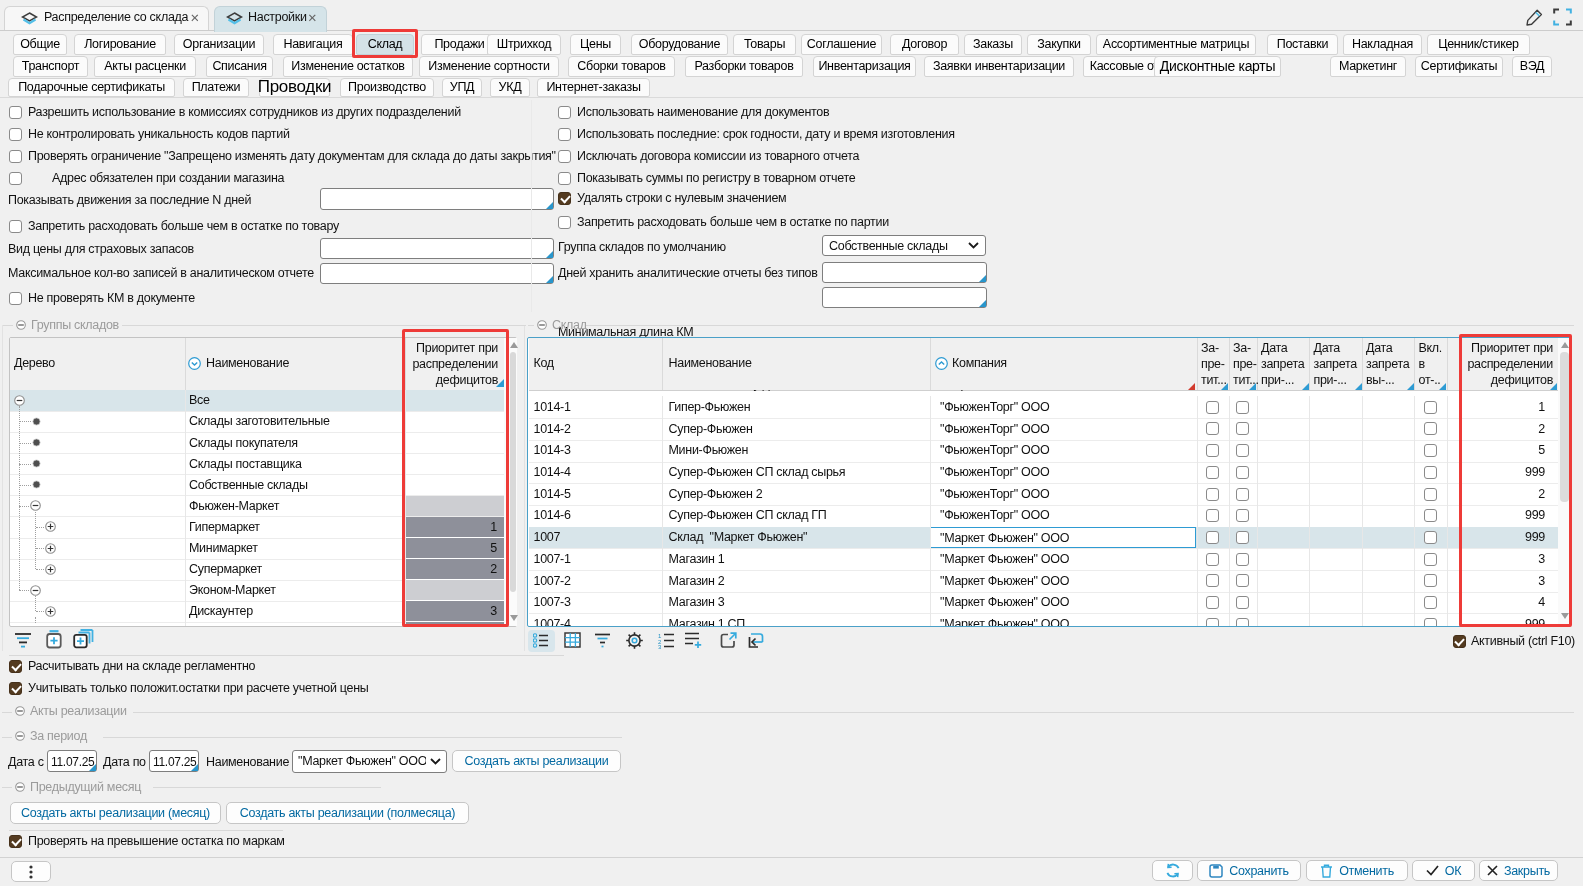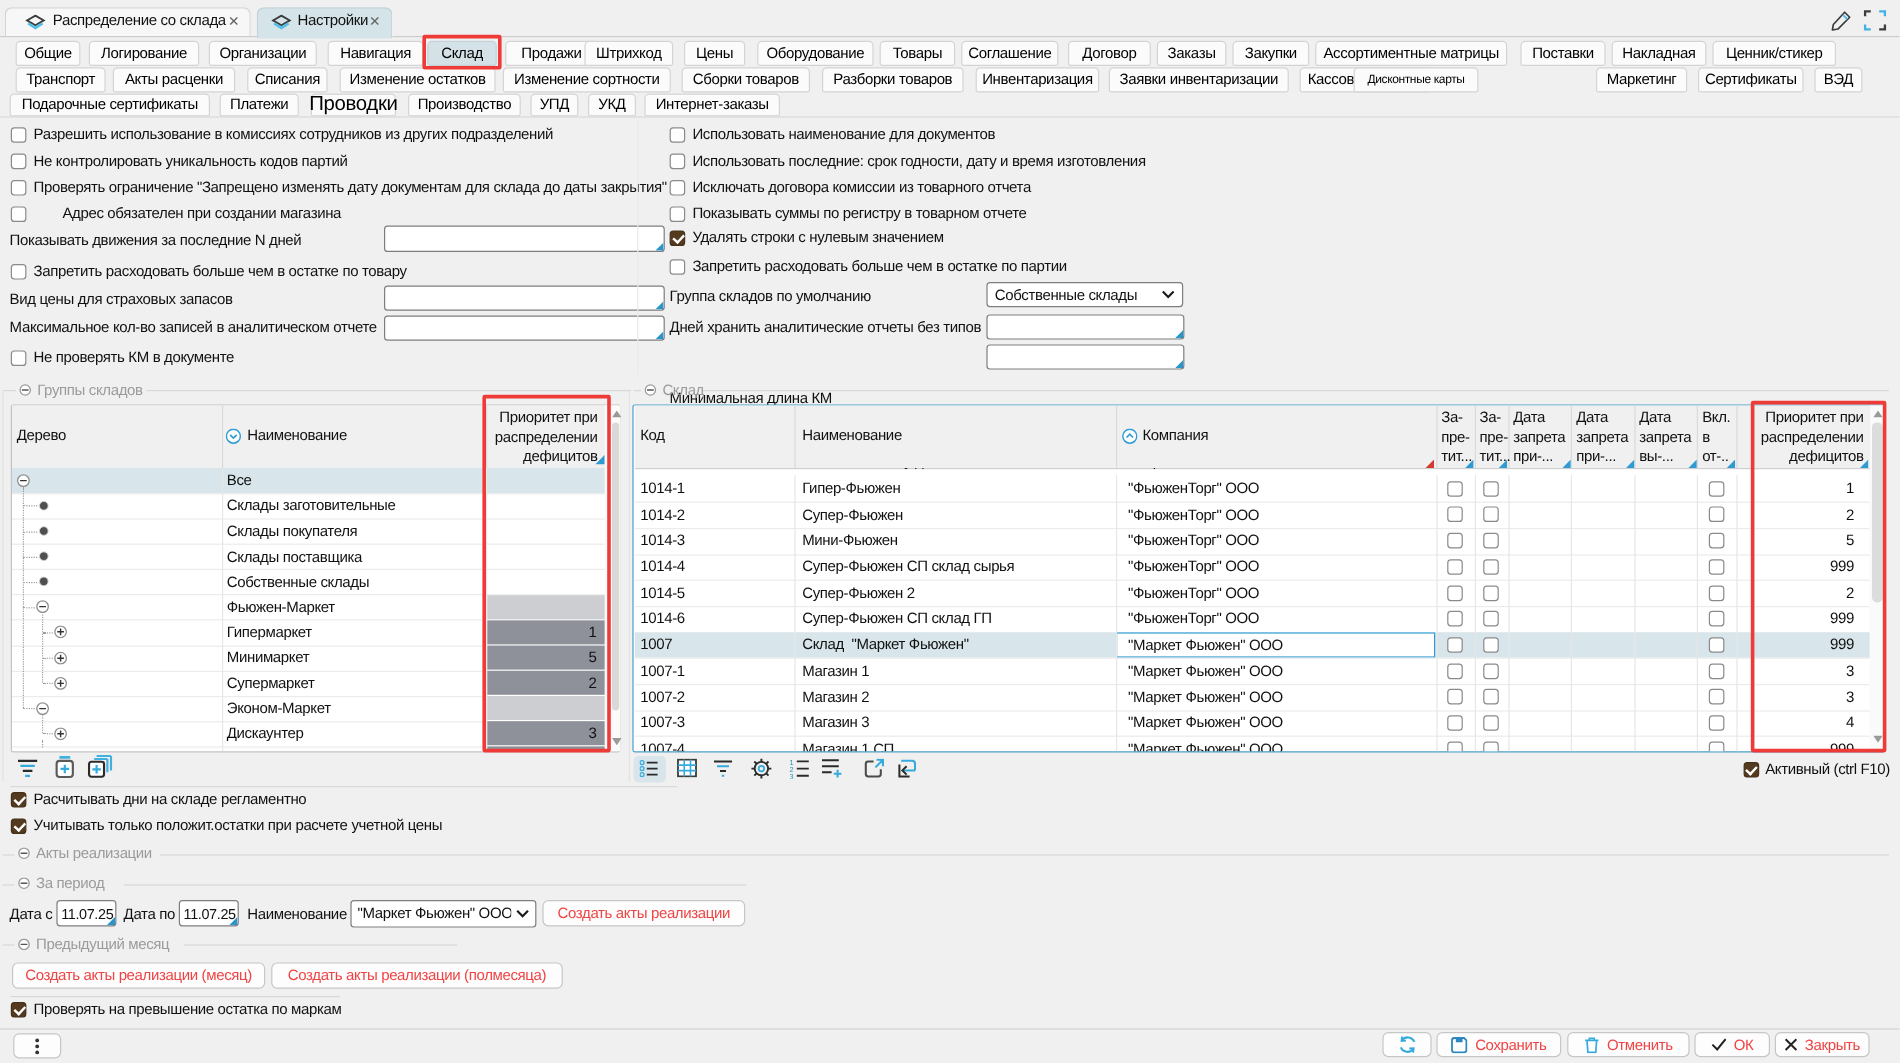--- a/index.html
+++ b/index.html
@@ -14,21 +14,21 @@
 .cb.on:after{content:"";position:absolute;left:1.8px;top:2.2px;width:7.2px;height:4px;
 border-left:2px solid #fff;border-bottom:2px solid #fff;transform:rotate(-47deg)}
 .lbl{position:absolute;white-space:nowrap}
 .inp{position:absolute;background:#fff;border:1px solid #7e7e7e;border-radius:3px}
 .inp:after{content:"";position:absolute;right:0;bottom:0;width:7px;height:7px;
 background:#2896cc;clip-path:polygon(100% 0,100% 100%,0 100%)}
 .drop{position:absolute;background:#fff;border:1px solid #7e7e7e;border-radius:3px;display:flex;align-items:center}
 .drop span{white-space:nowrap;overflow:hidden}
 .chev{margin-left:auto}
 .btn{position:absolute;background:#fdfdfd;border:1px solid #c6c6c6;border-radius:5px;
-display:flex;align-items:center;justify-content:center;white-space:nowrap;color:#ef4444}
+display:flex;align-items:center;justify-content:center;white-space:nowrap;color:#0369a1}
 .red{position:absolute;border:3.2px solid #ee3b38;border-radius:2px;z-index:50}
 svg{display:block}
 .hdrtxt{position:absolute;line-height:16px;white-space:nowrap}
 .num{position:absolute;text-align:right;white-space:nowrap}
 .rowline{position:absolute;background:#ececec;height:1px}
 </style></head><body>
 
 <div class="ab" style="left:0;top:0;width:1583px;height:30px;background:#f0f0f0"></div>
 <div class="ab" style="left:4px;top:6px;width:205px;height:25px;background:#f7f7f7;border:1px solid #d4d4d4;border-bottom:none;border-radius:6px 6px 0 0"></div>
 <svg class="ab" style="left:21px;top:12px" width="17" height="13" viewBox="0 0 17 13">
@@ -79,21 +79,21 @@
 <div class="tab" style="left:13px;top:56px;width:75px;height:20.5px;font-size:12.5px">Транспорт</div>
 <div class="tab" style="left:94px;top:56px;width:102px;height:20.5px;font-size:12.5px">Акты расценки</div>
 <div class="tab" style="left:206px;top:56px;width:67px;height:20.5px;font-size:12.5px">Списания</div>
 <div class="tab" style="left:283px;top:56px;width:130px;height:20.5px;font-size:12.5px">Изменение остатков</div>
 <div class="tab" style="left:419px;top:56px;width:140px;height:20.5px;font-size:12.5px">Изменение сортности</div>
 <div class="tab" style="left:568px;top:56px;width:107px;height:20.5px;font-size:12.5px">Сборки товаров</div>
 <div class="tab" style="left:685px;top:56px;width:118px;height:20.5px;font-size:12.5px">Разборки товаров</div>
 <div class="tab" style="left:813px;top:56px;width:103px;height:20.5px;font-size:12.5px">Инвентаризация</div>
 <div class="tab" style="left:924px;top:56px;width:150px;height:20.5px;font-size:12.5px">Заявки инвентаризации</div>
 <div class="tab" style="left:1083px;top:56px;width:109px;height:20.5px;font-size:12.5px">Кассовые отчеты</div>
-<div class="tab" style="left:1128px;top:56px;width:104px;height:20.5px;font-size:10px">Дисконтные карты</div>
+<div class="tab" style="left:1154px;top:56px;width:127px;height:20.5px;font-size:14px">Дисконтные карты</div>
 <div class="tab" style="left:1330px;top:56px;width:76px;height:20.5px;font-size:12.5px">Маркетинг</div>
 <div class="tab" style="left:1415px;top:56px;width:88px;height:20.5px;font-size:12.5px">Сертификаты</div>
 <div class="tab" style="left:1512px;top:56px;width:40px;height:20.5px;font-size:12.5px">ВЭД</div>
 <div class="tab" style="left:8px;top:77.5px;width:167px;height:19.5px;font-size:12.5px">Подарочные сертификаты</div>
 <div class="tab" style="left:183px;top:77.5px;width:66px;height:19.5px;font-size:12.5px">Платежи</div>
 <div class="tab" style="left:259px;top:77.5px;width:71px;height:19.5px;font-size:17px">Проводки</div>
 <div class="tab" style="left:340px;top:77.5px;width:94px;height:19.5px;font-size:12.5px">Производство</div>
 <div class="tab" style="left:442px;top:77.5px;width:40px;height:19.5px;font-size:12.5px">УПД</div>
 <div class="tab" style="left:490px;top:77.5px;width:40px;height:19.5px;font-size:12.5px">УКД</div>
 <div class="tab" style="left:537px;top:77.5px;width:113px;height:19.5px;font-size:12.5px">Интернет-заказы</div>

